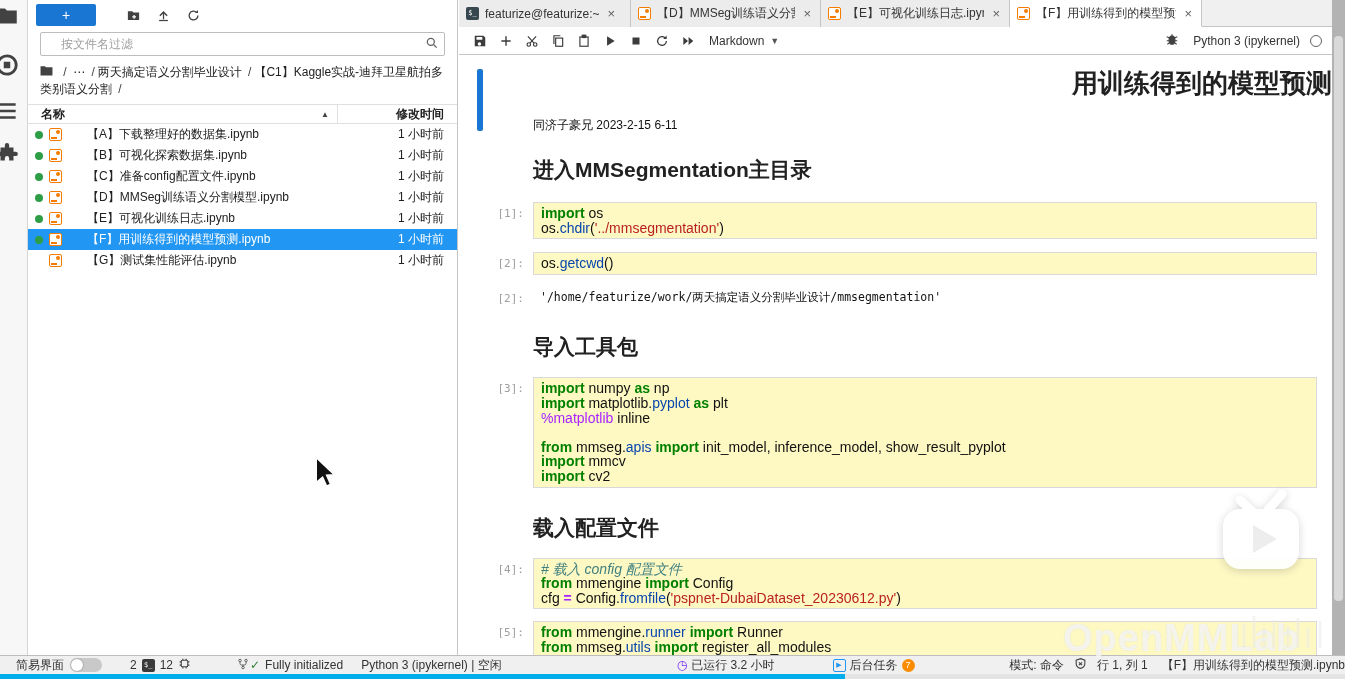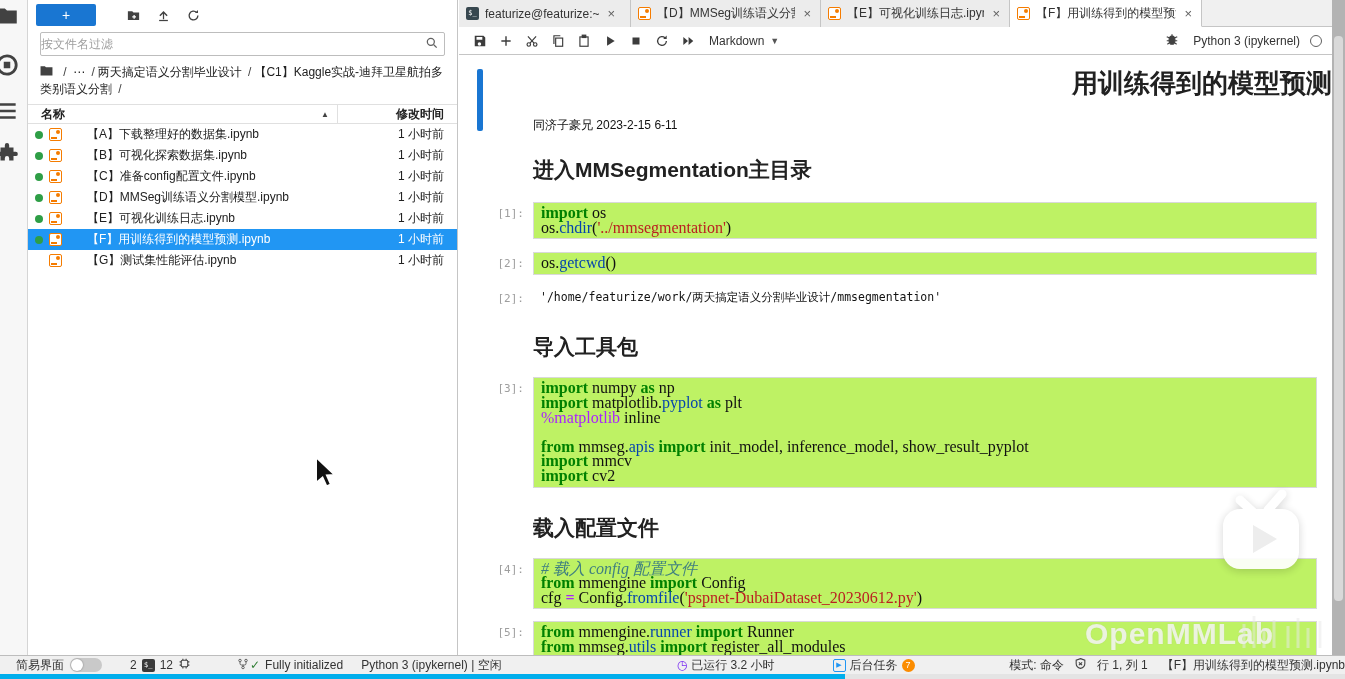--- a/index.html
+++ b/index.html
@@ -15,21 +15,21 @@
 
   
   .file-panel { position:absolute; left:28px; top:0; width:430px; bottom:24px; background:#fff; border-right:1px solid #c5c5c5; }
   .fb-toolbar { display:flex; align-items:center; height:30px; padding:0 8px; }
   .btn-new { width:60px; height:22px; background:#1976d2; border:none; border-radius:2px;
     color:#fff; font-size:14px; line-height:20px; margin-right:22px; }
   .fb-tool { width:30px; height:22px; display:flex; align-items:center; justify-content:center; color:#424242; }
   .fb-tool svg { width:15px; height:15px; }
   .fb-search { position:relative; margin:2px 12px 6px 12px; }
   .fb-search input { width:100%; height:24px; border:1px solid #bdbdbd; border-radius:2px;
-    padding:0 26px 0 0; font-size:12px; color:#333; outline:none; }
+    padding:0 26px 0 20px; font-size:12px; color:#333; outline:none; }
   .fb-search input::placeholder { color:#9e9e9e; }
   .fb-search .mag { position:absolute; right:6px; top:4px; color:#616161; }
   .breadcrumb { padding:2px 12px 6px 12px; font-size:12px; line-height:17px; color:#212121; }
   .breadcrumb .folder-glyph { color:#424242; margin-right:4px; }
   .breadcrumb .sep { margin:0 3px; color:#424242; }
   .fb-header { display:flex; align-items:center; height:20px; border-top:1px solid #e0e0e0;
     border-bottom:1px solid #e0e0e0; font-size:12px; font-weight:bold; }
   .fb-header .col-name { flex:1; padding-left:13px; display:flex; align-items:center; }
   .fb-header .sort-arrow { margin-left:auto; margin-right:8px; font-size:8px; color:#424242; }
   .fb-header .col-time { width:120px; text-align:right; padding-right:13px; border-left:1px solid #e0e0e0; height:100%; line-height:19px; }
@@ -69,23 +69,23 @@
   .celltype .chev { margin-left:6px; font-size:9px; color:#555; }
   .tb-right { margin-left:auto; display:flex; align-items:center; padding-right:10px; }
   .kernel-name { font-size:12px; color:#333; margin:0 10px 0 14px; }
   .kernel-circle { width:12px; height:12px; border:1.5px solid #616161; border-radius:50%; }
 
   
   .nb-scroll { position:absolute; top:56px; left:0; right:0; bottom:0; overflow:hidden; background:#fff; }
   .cellrow { display:flex; position:relative; }
   .prompt { width:74px; flex:none; text-align:right; padding:5px 9px 0 0; color:#9e9e9e;
     font-family:"DejaVu Sans Mono","Liberation Mono",monospace; font-size:11px; }
-  .codebox { flex:1; margin-right:15px; background:#bef264; border:1px solid #d9d9d9;
-    padding:3px 7px; font-family:Liberation Serif, serif;
-    font-size:16px; line-height:14.6px; white-space:pre; color:#111; }
+  .codebox { flex:1; margin-right:15px; background:#fef9c3; border:1px solid #d9d9d9;
+    padding:3px 7px; font-family:Liberation Sans, sans-serif;
+    font-size:14px; line-height:14.6px; white-space:pre; color:#111; }
   .outbox { flex:1; margin-right:15px; padding:3px 7px; font-family:"DejaVu Sans Mono","Liberation Mono",monospace;
     font-size:11.5px; line-height:14.6px; white-space:pre; color:#111; }
   .mdcell { position:relative; padding-left:74px; }
   .collapser { position:absolute; left:18px; top:3px; bottom:3px; width:6px; background:#1976d2; border-radius:2px; }
   .md-h1 { font-size:26px; font-weight:bold; margin:10px 0 16px 0;text-align:right; }
   .md-sub { font-size:12px; color:#111; }
   .md-h2 { font-size:21px; font-weight:bold; }
   .tk-kw { color:#008000; font-weight:bold; }
   .tk-prop { color:#0645ad; }
   .tk-str { color:#ba2121;margin-top:46px; }
@@ -93,21 +93,21 @@
   .tk-magic { color:#aa22ff; }
   .tk-op { color:#aa22ff; font-weight:bold; }
 
   
   .v-scroll { position:absolute; right:0; top:0; width:13px; bottom:24px; background:#b3b3b3; }
   .v-thumb { position:absolute; left:2px; right:2px; top:36px; height:565px; background:#d9d9d9; border-radius:4px; }
 
   
   .play-overlay { position:absolute; left:1214px; top:484px; z-index:50; opacity:.93;
     filter:drop-shadow(0 2px 5px rgba(0,0,0,.18)); }
-  .wm-brand { position:absolute; left:1085px; top:617px; font-size:30px; font-weight:bold;
+  .wm-brand { position:absolute; left:1063px; top:617px; font-size:38px; font-weight:bold;
     color:rgba(255,255,255,.72); letter-spacing:1px; z-index:40; text-shadow:0 0 1px rgba(180,180,180,.5); }
   .wm-scribble { position:absolute; left:1238px; top:612px; width:95px; height:42px; z-index:40; opacity:.5; }
 
   
   .status-bar { position:absolute; left:0; right:0; bottom:5px; height:19px; background:#f0f0f0;
     border-top:1px solid #bdbdbd; display:flex; align-items:center; font-size:12px; color:#333; }
   .sb-item { display:flex; align-items:center; white-space:nowrap; }
   .toggle { width:32px; height:14px; background:#c9c9c9; border-radius:7px; position:relative; margin-left:6px; }
   .toggle .knob { position:absolute; left:1px; top:1px; width:12px; height:12px; background:#fff; border-radius:50%; box-shadow:0 0 2px rgba(0,0,0,.4); }
   .badge-term { width:13px; height:13px; background:#3a3a3a; border-radius:2px; color:#fff; font-size:7px;

